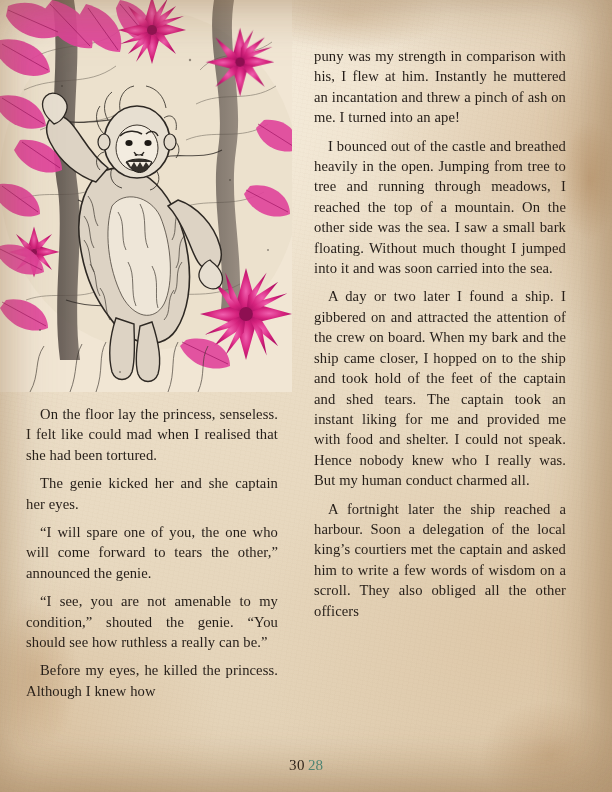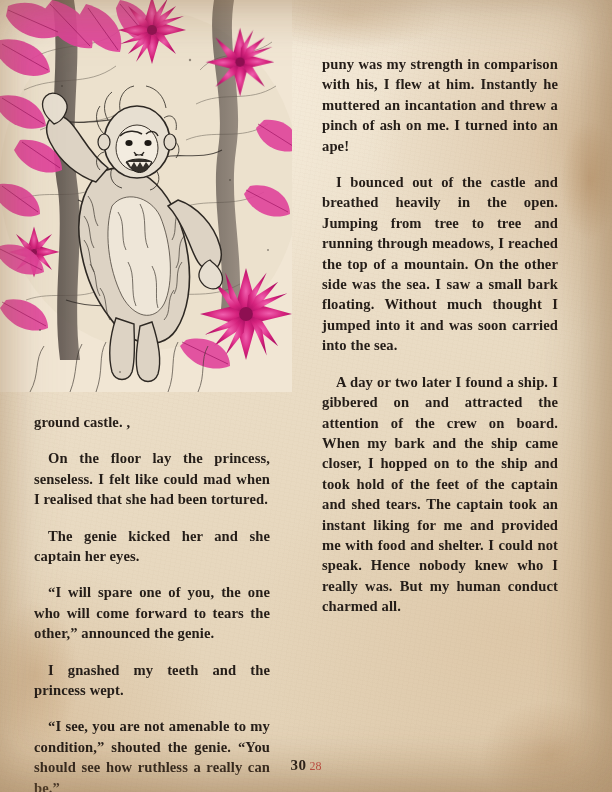--- a/index.html
+++ b/index.html
@@ -65,23 +65,22 @@
     font-size: 14.6px;
     line-height: 20.4px;
     text-align: justify;
     text-justify: inter-word;
     letter-spacing: 0.1px;
   }
   .col-left { left: 0; }
   .col-right { left: 288px; }
 
   .col p {
-    margin: 16px;
+    margin: 8px;
     text-indent: 14px;
-    font-weight: bold;
   }
   .col p.no-indent { text-indent: 0; }
 
   
   .left-text {
     position: absolute;
     left: 0;
     top: 358px;
     width: 268px;
   }
@@ -101,27 +100,27 @@
   .folio {
     position: absolute;
     left: 0;
     right: 0;
     bottom: 18px;
     text-align: center;
     font-family: "Liberation Serif", serif;
   }
   .folio .num {
     font-size: 15px;
-    font-weight: bold;
+    font-weight: normal;
     color: #1c1714;
     letter-spacing: 0.5px;
   }
   .folio .ghost {
-    font-size: 12px;
-    color: #b91c1c;
+    font-size: 15px;
+    color: #0f766e;
     margin-left: 3px;
     opacity: 0.75;
   }
   .folio-wrap { display: inline-block; }
 </style>
 </head>
 <body>
 
 <div class="page">
   <div class="paper-base"></div>
@@ -374,33 +373,33 @@
               <circle cx="40" cy="330" r="1.1"></circle>
             <circle cx="268" cy="250" r="1"></circle>
               <circle cx="120" cy="372" r="1"></circle>
           </g>
         </g>
       </svg>
     </div>
 
     <div class="col col-left">
       <div class="left-text">
-        <p class="no-indent">ground castle. ,</p>
         <p>On the floor lay the princess, senseless.  I felt like could mad when I realised that she had been tortured.</p>
         <p>The genie kicked her and she captain her eyes.</p>
         <p>“I will spare one of you, the one who will come forward to tears the other,” announced the genie.</p>
-        <p>I gnashed my teeth and the princess wept.</p>
         <p>“I see, you are not amenable to my condition,” shouted the genie.  “You should see how ruthless a really can be.”</p>
+        <p>Before my eyes, he killed the princess.  Although I knew how</p>
       </div>
     </div>
 
     <div class="col col-right">
       <p class="no-indent">puny was my strength in comparison with his, I flew at him.  Instantly he muttered an incantation and threw a pinch of ash on me.  I turned into an ape!</p>
       <p>I bounced out of the castle and breathed heavily in the open. Jumping from tree to tree and running through meadows, I reached the top of a mountain.  On the other side was the sea.  I saw a small bark floating.  Without much thought I jumped into it and was soon carried into the sea.</p>
       <p>A day or two later I found a ship.  I gibbered on and attracted the attention of the crew on board.  When my bark and the ship came closer, I hopped on to the ship and took hold of the feet of the captain and shed tears.  The captain took an instant liking for me and provided me with food and shelter.  I could not speak. Hence nobody knew who I really was. But my human conduct charmed all.</p>
+      <p>A fortnight later the ship reached a harbour.  Soon a delegation of the local king’s courtiers met the captain and asked him to write a few words of wisdom on a scroll.  They also obliged all the other officers</p>
     </div>
   </div>
 
   <div class="folio">
     <span class="folio-wrap">
       <span class="num">30</span><span class="ghost">28</span>
     </span>
   </div>
 
   <div class="edge-shade"></div>

